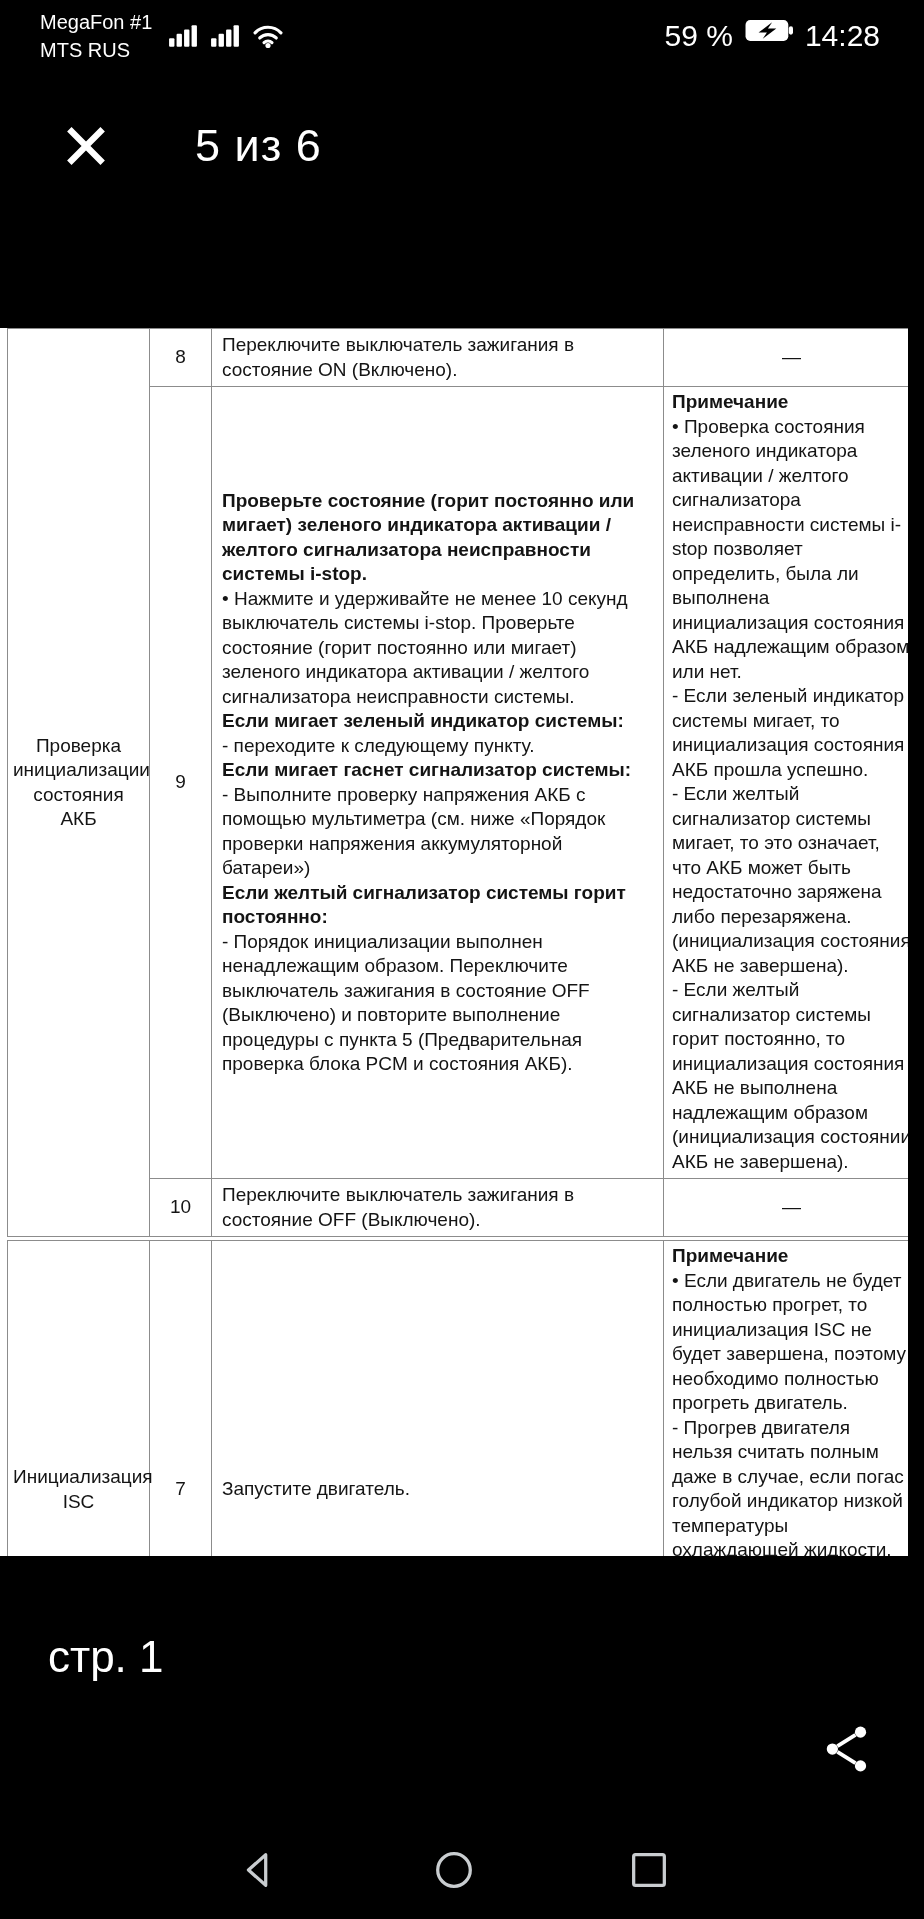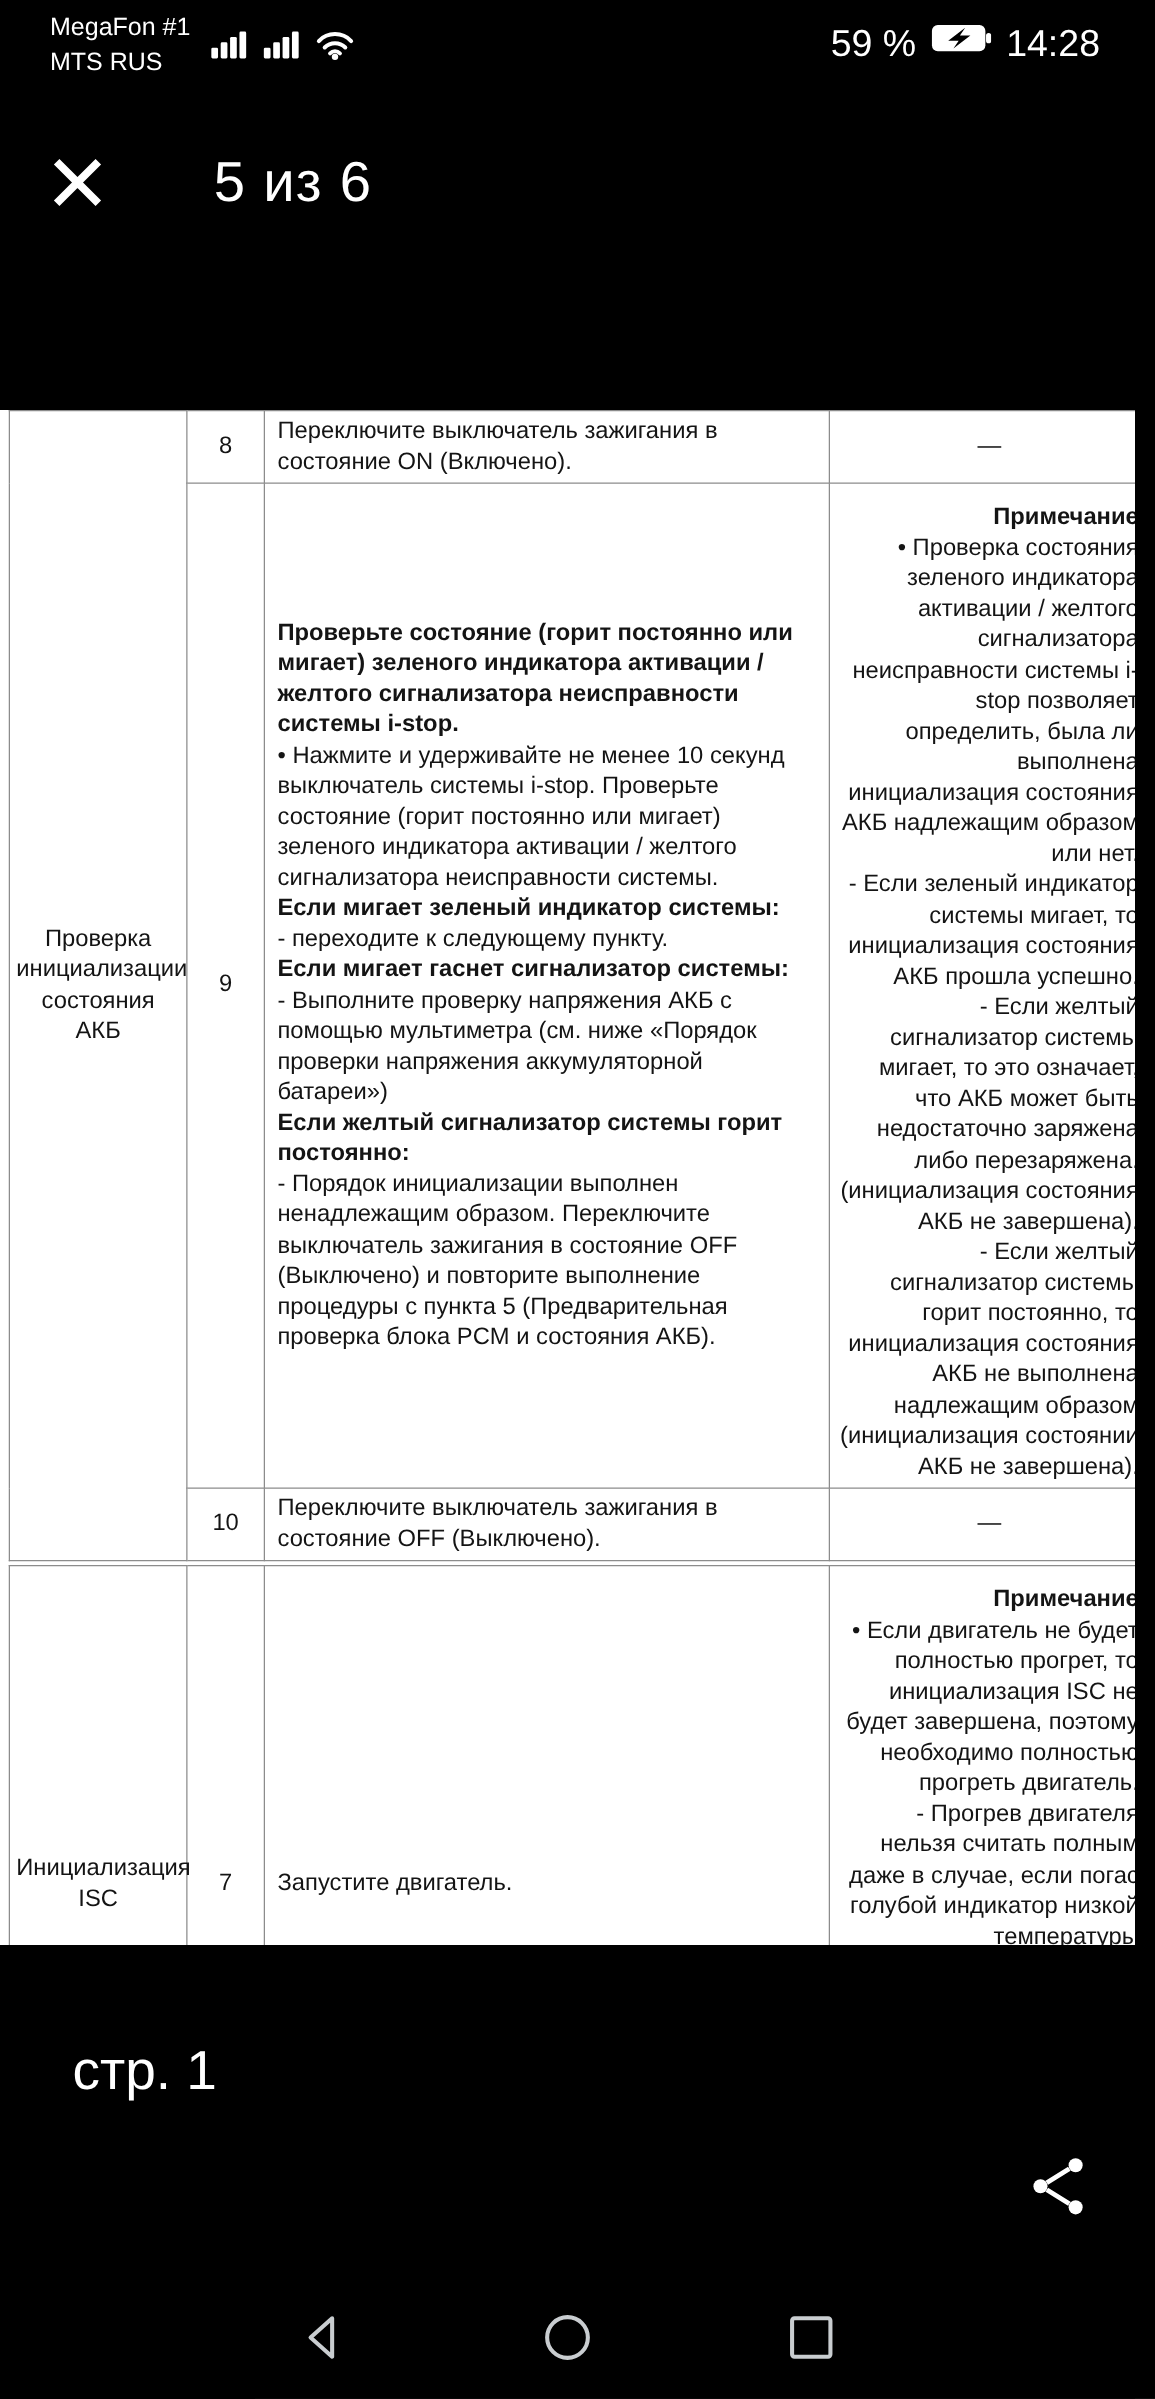--- a/index.html
+++ b/index.html
@@ -20,50 +20,50 @@
   }
   .sb-left { display: flex; align-items: center; gap: 16px; }
   .carriers { display: flex; flex-direction: column; font-size: 20px; line-height: 28px; }
   .sb-icons { display: flex; align-items: center; gap: 12px; }
   .sb-right { display: flex; align-items: flex-start; gap: 12px; }
   .sb-right .pct, .sb-right .time { font-size: 30px; font-weight: 400; }
 
   
   .viewer-header {
     position: absolute; top: 100px; left: 0; right: 0; height: 92px;
-    display: flex; align-items: center; padding-left: 37px;
+    display: flex; align-items: center; padding-left: 61px;
     color: var(--chrome-text, #fff);
   }
   .close-btn { width: 50px; height: 50px; display: block; cursor: pointer; }
   .page-counter { font-size: 45px; margin-left: 84px; letter-spacing: 1px; }
 
   
   .doc-page {
     position: absolute; top: 328px; left: 0; width: 924px; height: 1228px;
     background: var(--page, #fff); overflow: hidden; padding: 0 4px 0 7px;
   }
   .doc-table {
     width: 100%; border-collapse: collapse; table-layout: fixed;
     color: var(--text, #141414); font-size: 19px; line-height: 24.5px;
   }
   .doc-table + .doc-table { margin-top: 3px; }
   .col-label { width: 142px; } .col-num { width: 62px; } .col-instr { width: 452px; }
   .cell { border: 1px solid var(--table-border, #8c8c8c); vertical-align: middle; padding: 4px 8px; }
   .label-cell { text-align: center; padding: 4px 5px; margin-left: 34px; }
   .num-cell { text-align: center; }
   .instr-cell { padding: 4px 10px; }
-  .note-cell.v-top { vertical-align: top; padding-top: 15px; text-align: right; }
+  .note-cell.v-top { vertical-align: top; padding-top: 3px; }
   .note-cell.dash { text-align: center; }
   .para { margin: 0; }
   .para.bold { font-weight: 700; }
 
   
   .footer-page {
     position: absolute; left: 48px; top: 1632px;
-    color: var(--chrome-text, #fff); font-size: 44px; margin-left: 10px;
+    color: var(--chrome-text, #fff); font-size: 44px;
   }
   .share-btn { position: absolute; right: 34px; top: 1722px; width: 54px; height: 54px; cursor: pointer; }
   .nav-bar {
     position: absolute; left: 0; right: 0; top: 1838px; height: 64px;
     display: flex; justify-content: center; align-items: center; gap: 149px;
   }
   .nav-btn { width: 46px; height: 46px; display: block; cursor: pointer; }
 </style>
 </head>
 <body>

